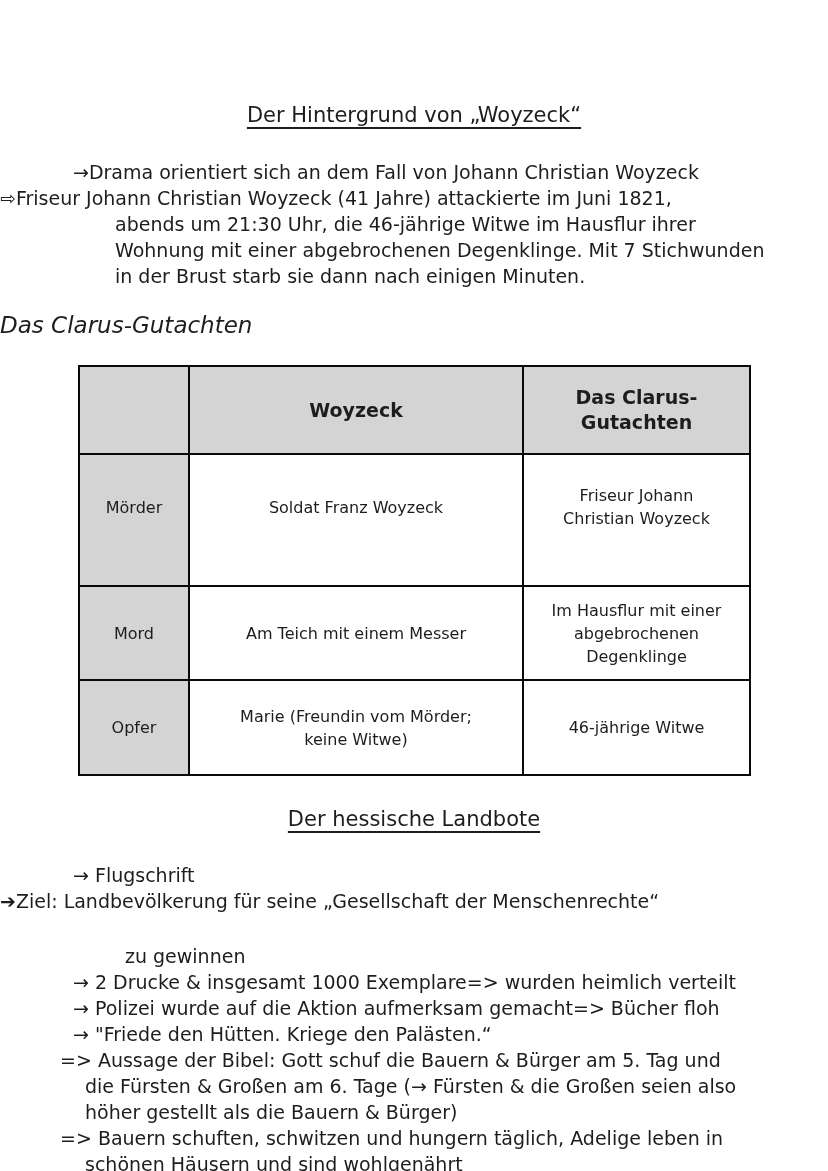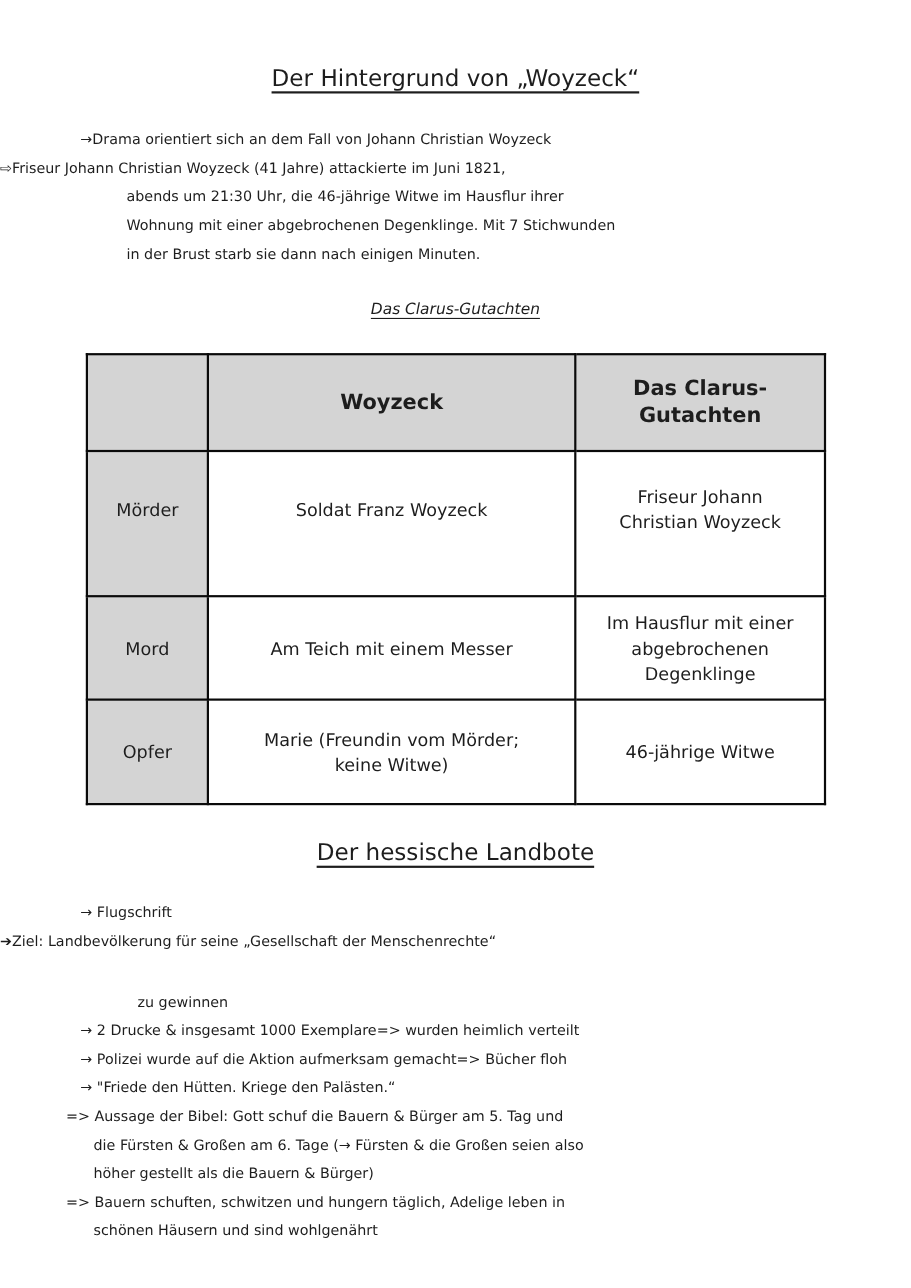--- a/index.html
+++ b/index.html
@@ -7,55 +7,54 @@
     position:relative;
     width:828px;
     height:1171px;
     background:#ffffff;
     font-family:"DejaVu Sans","Liberation Sans",sans-serif;
     color:#1d1d1d;
     overflow:hidden;
   }
   .sec-title{
     margin:0;
-    padding-top:58px;
+    padding-top:102px;
     font-size:21px;
     font-weight:normal;
     line-height:26px;
     text-align:center;
     text-decoration:underline;
     text-underline-offset:5px;
     text-decoration-thickness:1.5px;
   }
   .sec-title.second{
     padding-top:0;
     margin-top:30px;
   }
   .notes{margin-top:31px;}
   .notes.second{margin-top:30px;}
   .line{
-    font-size:13px;
+    font-size:19px;
     line-height:26px;
     white-space:pre-wrap;
   }
   .marker{white-space:pre;}
   
   .ind-a{padding-left:73px;}
   .ind-b{}
   .ind-c{padding-left:115px;}
   .ind-d{padding-left:125px;margin-top:29px;}
   .ind-e{padding-left:60px;}
   .ind-f{padding-left:85px;}
   .subtitle{
     margin-top:24px;
-    font-size:14px;
+    font-size:23px;
     font-style:italic;
     line-height:24px;
-    text-align:center;
-    text-decoration:underline;
+    text-align:left;
     text-underline-offset:4px;
     text-decoration-thickness:1.2px;
   }
   table.compare{
     margin-top:28px;
     margin-left:78px;
     border-collapse:collapse;
     table-layout:fixed;
     width:671px;
     border:2px solid #0a0a0a;

